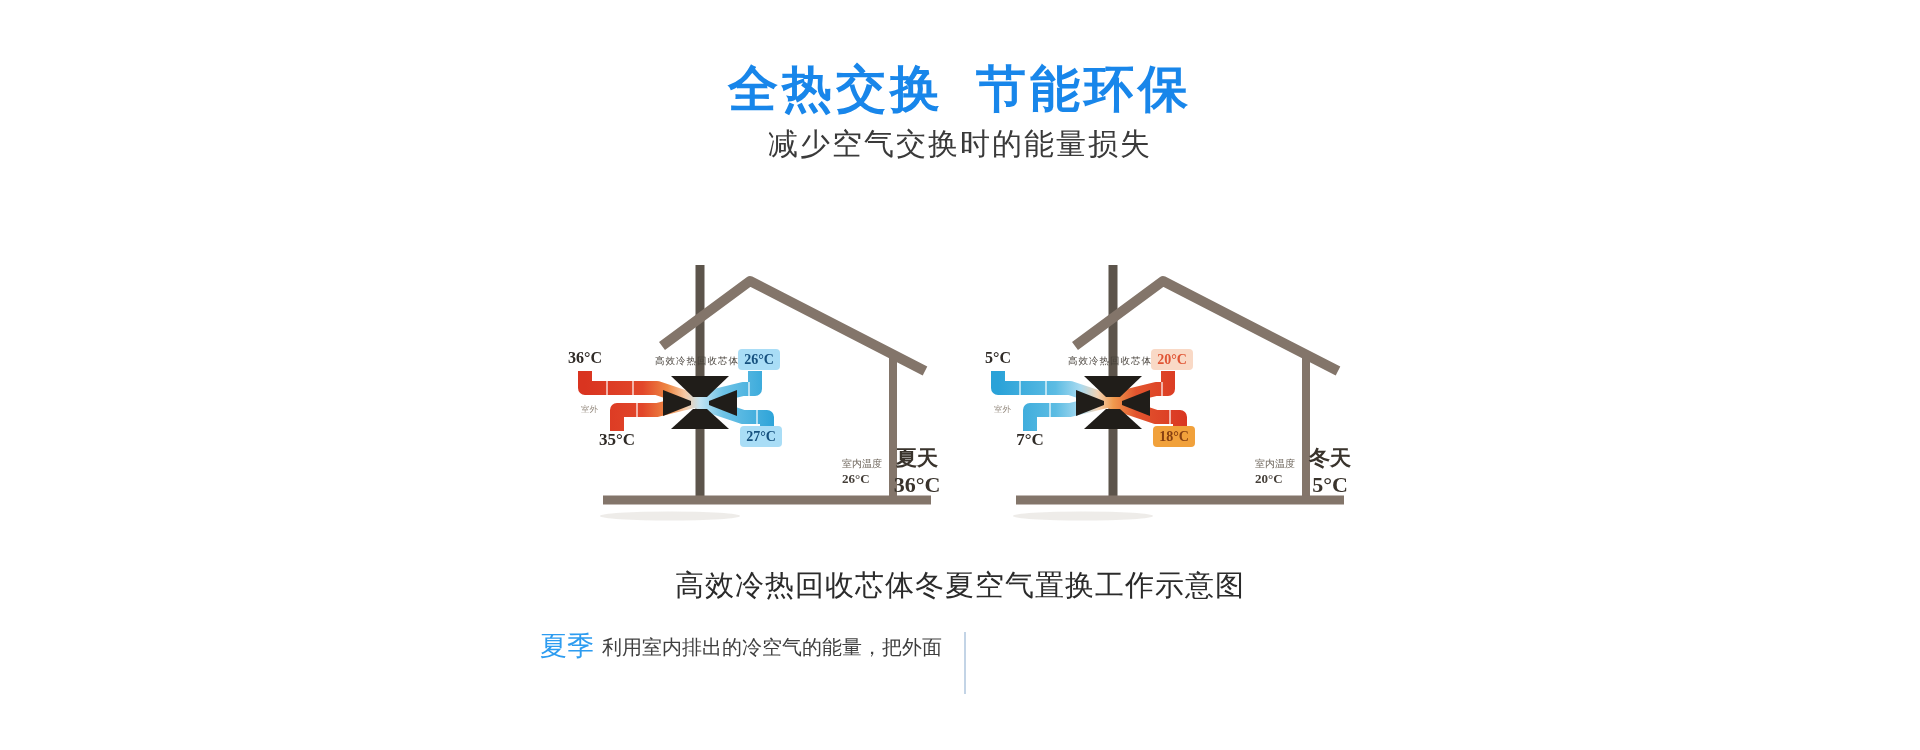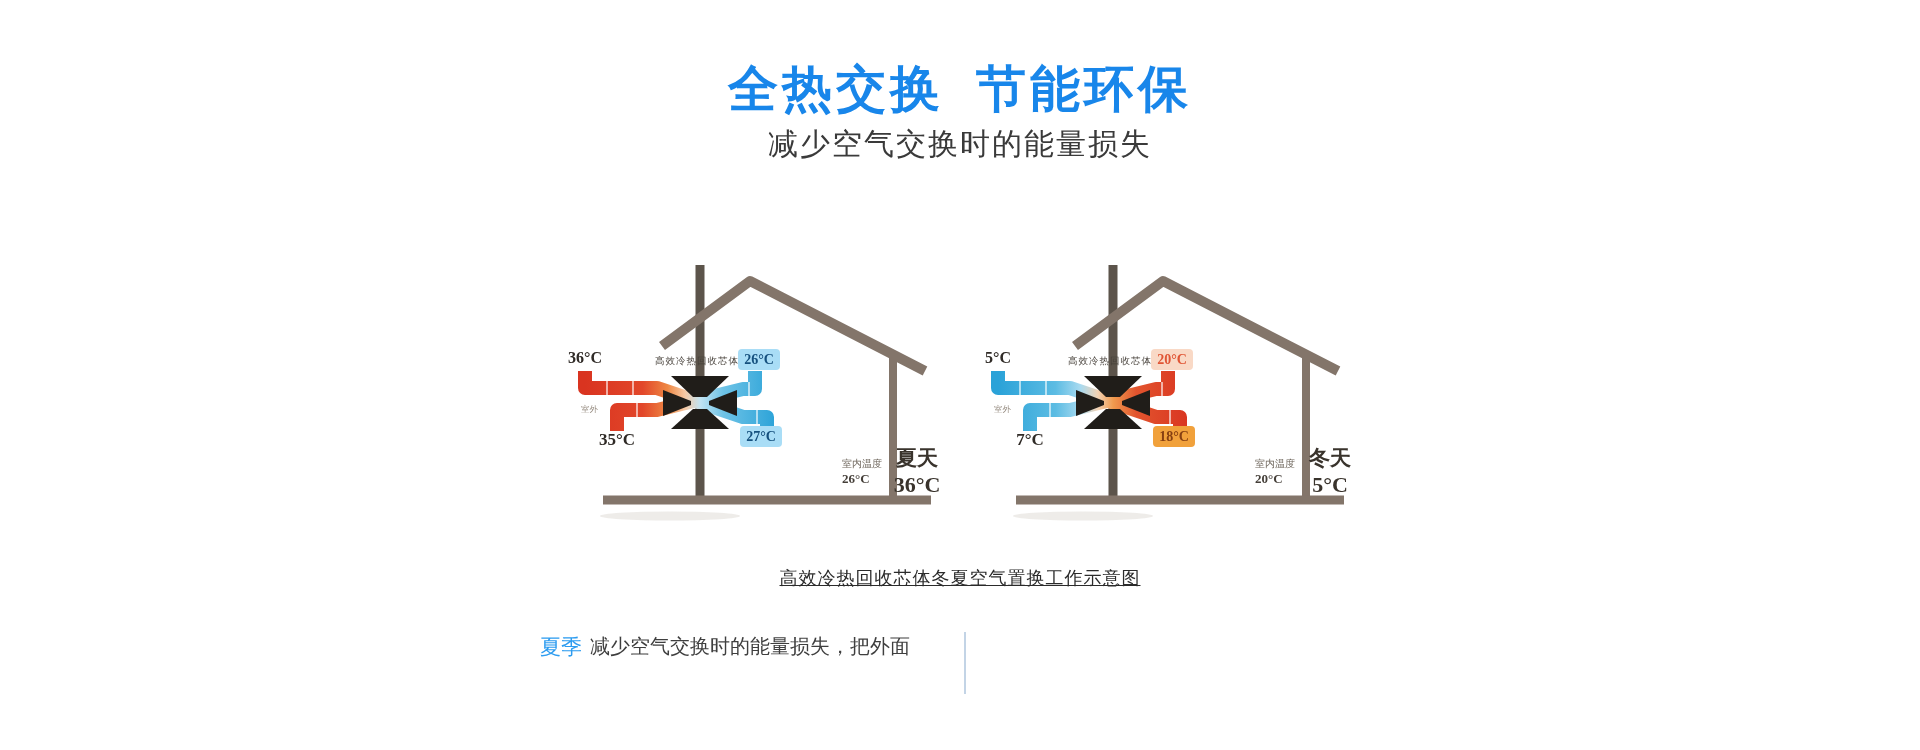--- a/index.html
+++ b/index.html
@@ -13,27 +13,27 @@
   }
   .page-subtitle{
     position:absolute;left:0;top:124px;width:100%;text-align:center;
     font-size:30px;font-weight:400;color:#3a3a3a;letter-spacing:2px;
   }
   .house{position:absolute;top:213px;width:400px;height:315px;}
   .house-summer{left:545px;}
   .house-winter{left:958px;}
   .diagram-caption{
     position:absolute;left:0;top:566px;width:100%;text-align:center;
-    font-size:18px;color:#2b2b2b;letter-spacing:1px;text-decoration:underline;
+    font-size:29px;color:#2b2b2b;letter-spacing:1px;
   }
   .note{position:absolute;top:630px;width:430px;font-size:20px;color:#3f3f3f;line-height:33px;}
   .note-summer{left:540px;}
   .note-winter{left:1026px;}
   .note p{margin:0;}
-  .note .tag{font-size:21px;margin-right:8px;vertical-align:-1px;}
+  .note .tag{font-size:27px;margin-right:8px;vertical-align:-1px;}
   .divider{position:absolute;left:964px;top:632px;width:2px;height:62px;background:#c3d4e6;}
   text{user-select:none;}
 </style>
 </head>
 <body>
 
 <div class="stage">
 
   <div class="page-title" style="color: rgb(24, 134, 234);">全热交换 节能环保</div>
   <div class="page-subtitle">减少空气交换时的能量损失</div>
@@ -117,19 +117,19 @@
         <text x="216" y="228" font-size="14" fill="#874012" font-family="&quot;Liberation Serif&quot;,&quot;DejaVu Serif&quot;,serif" text-anchor="middle" font-weight="700">18°C</text>
         <text x="297" y="254" font-size="10" fill="#6d655b" font-family="&quot;Liberation Sans&quot;,&quot;DejaVu Sans&quot;,sans-serif" text-anchor="start">室内温度</text>
         <text x="297" y="270" font-size="13" fill="#453f39" font-family="&quot;Liberation Serif&quot;,&quot;DejaVu Serif&quot;,serif" text-anchor="start" font-weight="700">20°C</text>
         <text x="372" y="252" font-size="21" fill="#39332c" font-family="&quot;Liberation Sans&quot;,&quot;DejaVu Sans&quot;,sans-serif" text-anchor="middle" font-weight="700">冬天</text>
         <text x="372" y="279" font-size="22" fill="#39332c" font-family="&quot;Liberation Serif&quot;,&quot;DejaVu Serif&quot;,serif" text-anchor="middle" font-weight="700">5°C</text>
       </svg></div>
 
   <div class="diagram-caption">高效冷热回收芯体冬夏空气置换工作示意图</div>
 
   <div class="note note-summer">
-    <p><span class="tag" style="color: rgb(45, 156, 240);">夏季</span><span>减少空气交换时的能量损失，把外面</span></p>
+    <p><span class="tag" style="color: rgb(45, 156, 240);">夏季</span><span>利用室内排出的冷空气的能量，把外面</span></p>
   </div>
 
   <div class="divider"></div>
 
 
 </div>
 
 </body></html>

